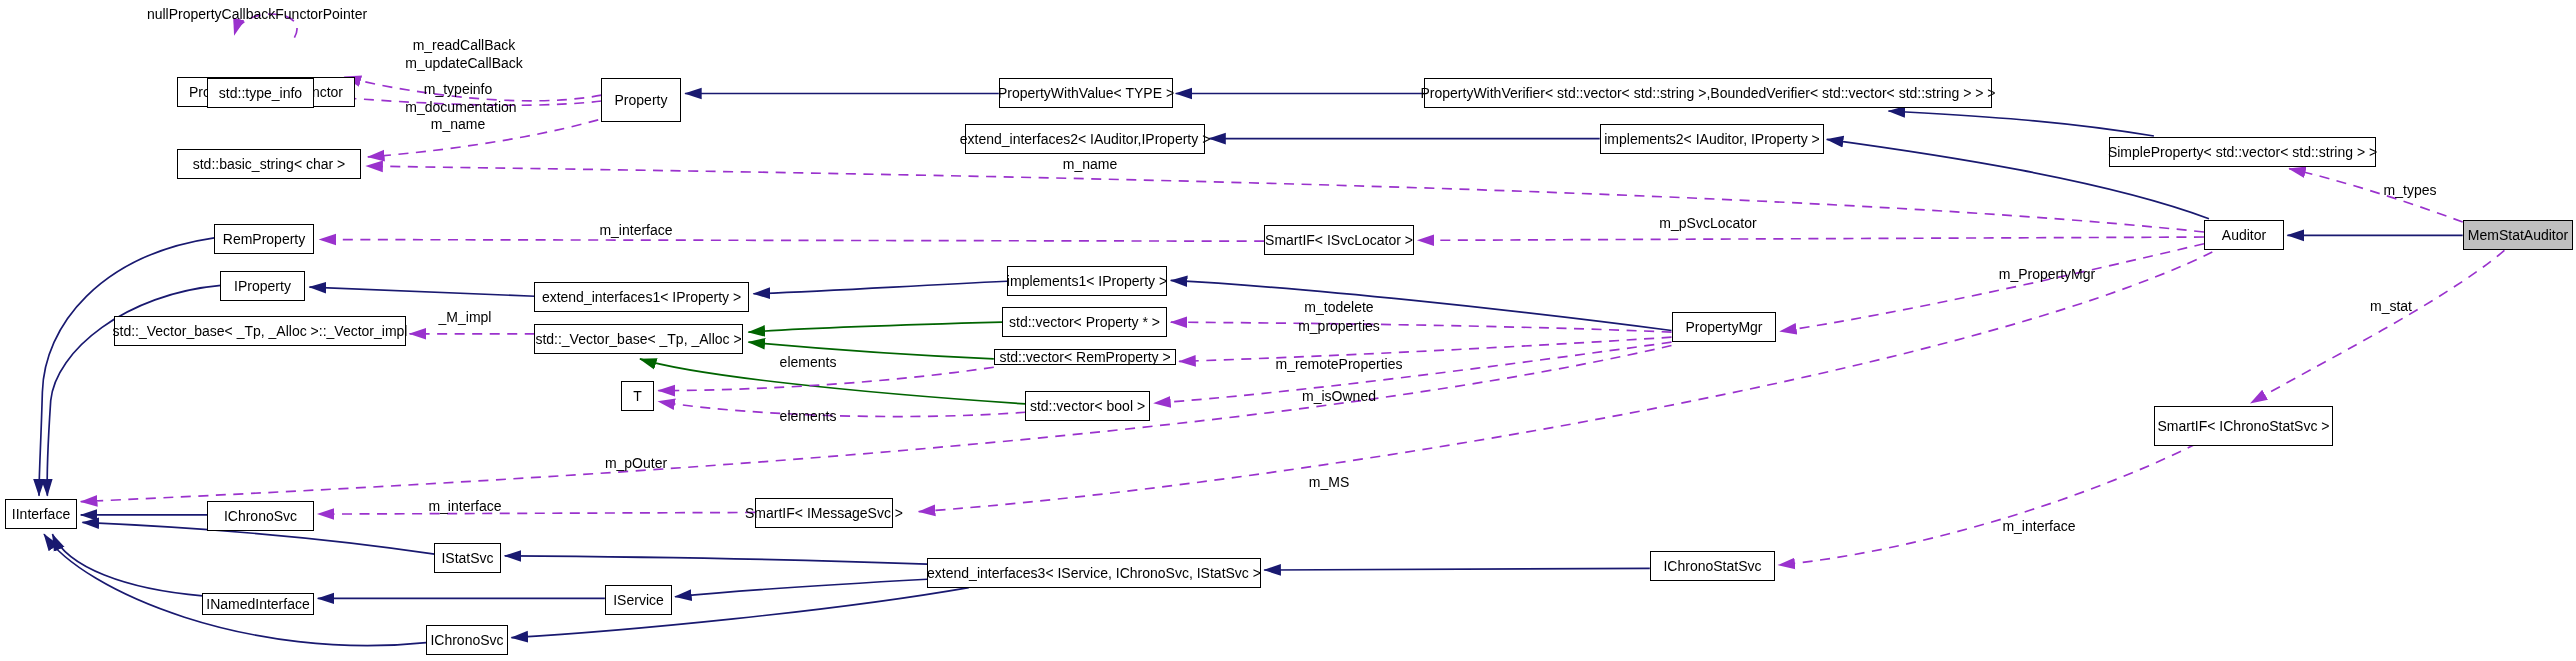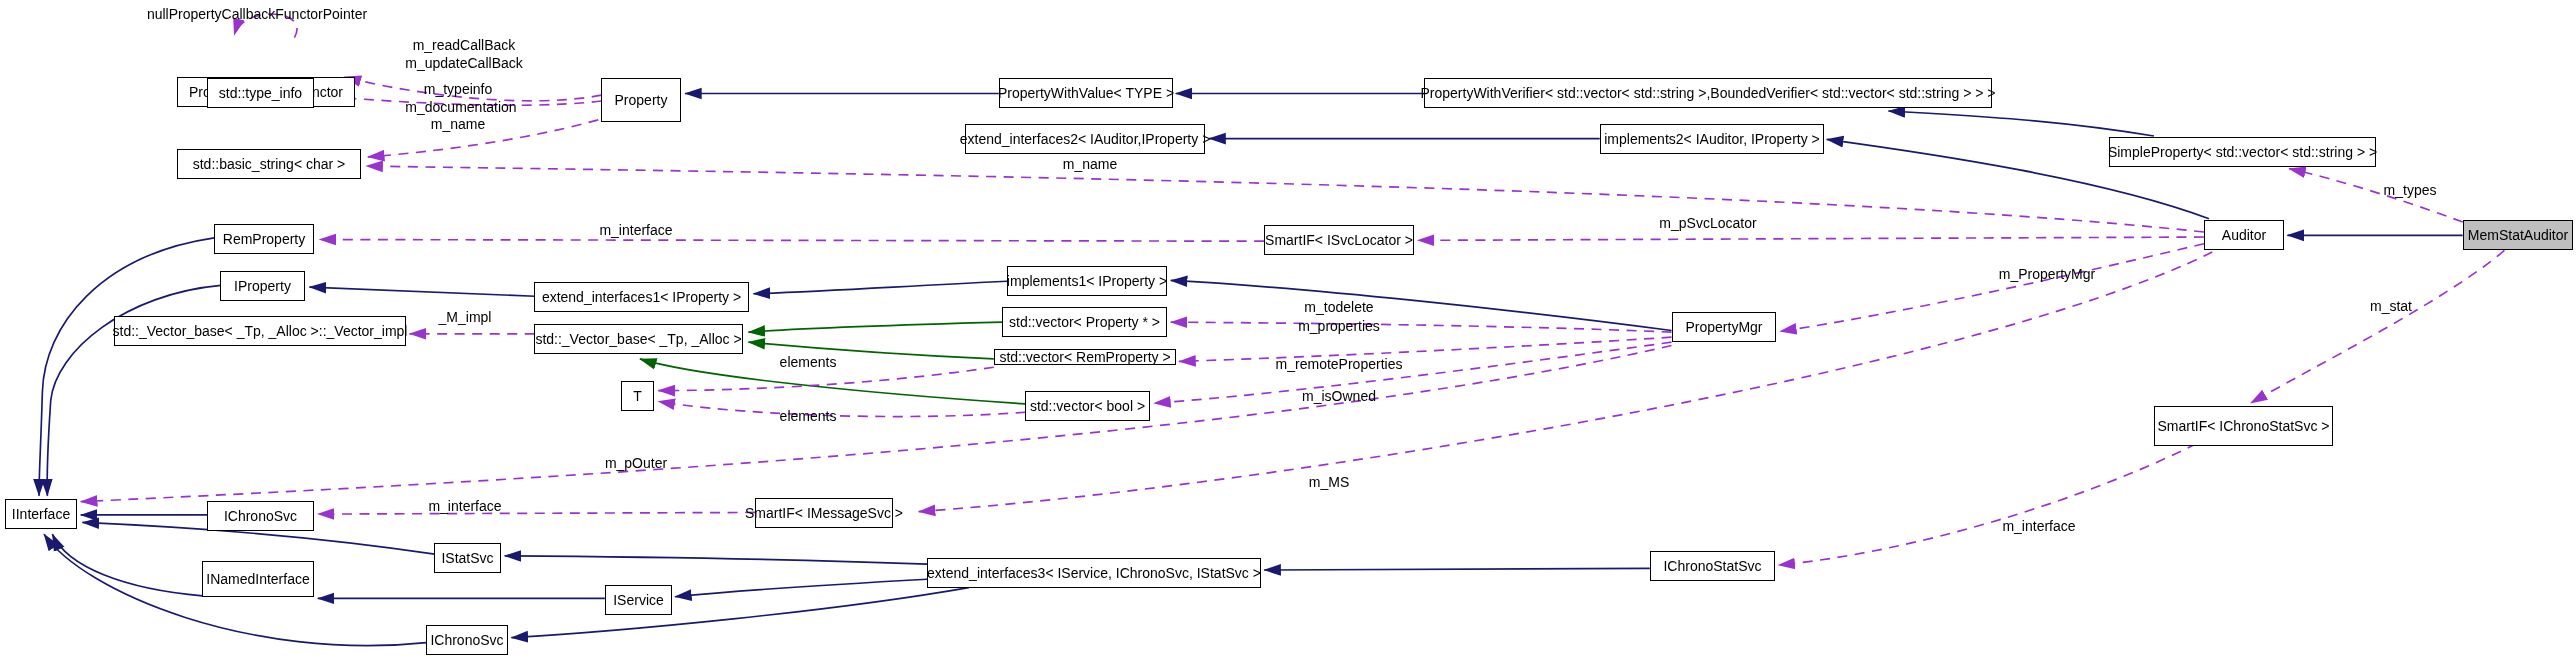--- a/index.html
+++ b/index.html
@@ -109,21 +109,21 @@
       <div class="node" style="left: 994px; top: 349px; width: 182px; height: 16px;">std::vector&lt; RemProperty &gt;</div>
       <div class="node" style="left: 621px; top: 381px; width: 33px; height: 30px;">T</div>
       <div class="node" style="left: 1025px; top: 391px; width: 125px; height: 30px;">std::vector&lt; bool &gt;</div>
       <div class="node" style="left: 2154px; top: 406px; width: 179px; height: 40px;">SmartIF&lt; IChronoStatSvc &gt;</div>
       <div class="node" style="left: 5px; top: 499px; width: 72px; height: 30px;">IInterface</div>
       <div class="node" style="left: 207px; top: 501px; width: 107px; height: 30px;">IChronoSvc</div>
       <div class="node" style="left: 755px; top: 498px; width: 138px; height: 30px;">SmartIF&lt; IMessageSvc &gt;</div>
       <div class="node" style="left: 434px; top: 543px; width: 67px; height: 30px;">IStatSvc</div>
       <div class="node" style="left: 1650px; top: 551px; width: 125px; height: 30px;">IChronoStatSvc</div>
       <div class="node" style="left: 927px; top: 558px; width: 334px; height: 30px;">extend_interfaces3&lt; IService, IChronoSvc, IStatSvc &gt;</div>
-      <div class="node" style="left: 202px; top: 561px; width: 112px; height: 36px;">INamedInterface</div>
+      <div class="node" style="left: 202px; top: 593px; width: 112px; height: 22px;">INamedInterface</div>
       <div class="node" style="left: 605px; top: 585px; width: 67px; height: 30px;">IService</div>
       <div class="node" style="left: 426px; top: 625px; width: 82px; height: 30px;">IChronoSvc</div>
     </div>
   <div id="label-layer">
       <div class="edge-label" style="left: 257px; top: 14px;">nullPropertyCallbackFunctorPointer</div>
       <div class="edge-label" style="left: 464px; top: 45px;">m_readCallBack</div>
       <div class="edge-label" style="left: 464px; top: 63px;">m_updateCallBack</div>
       <div class="edge-label" style="left: 458px; top: 89px;">m_typeinfo</div>
       <div class="edge-label" style="left: 461px; top: 107px;">m_documentation</div>
       <div class="edge-label" style="left: 458px; top: 124px;">m_name</div>

